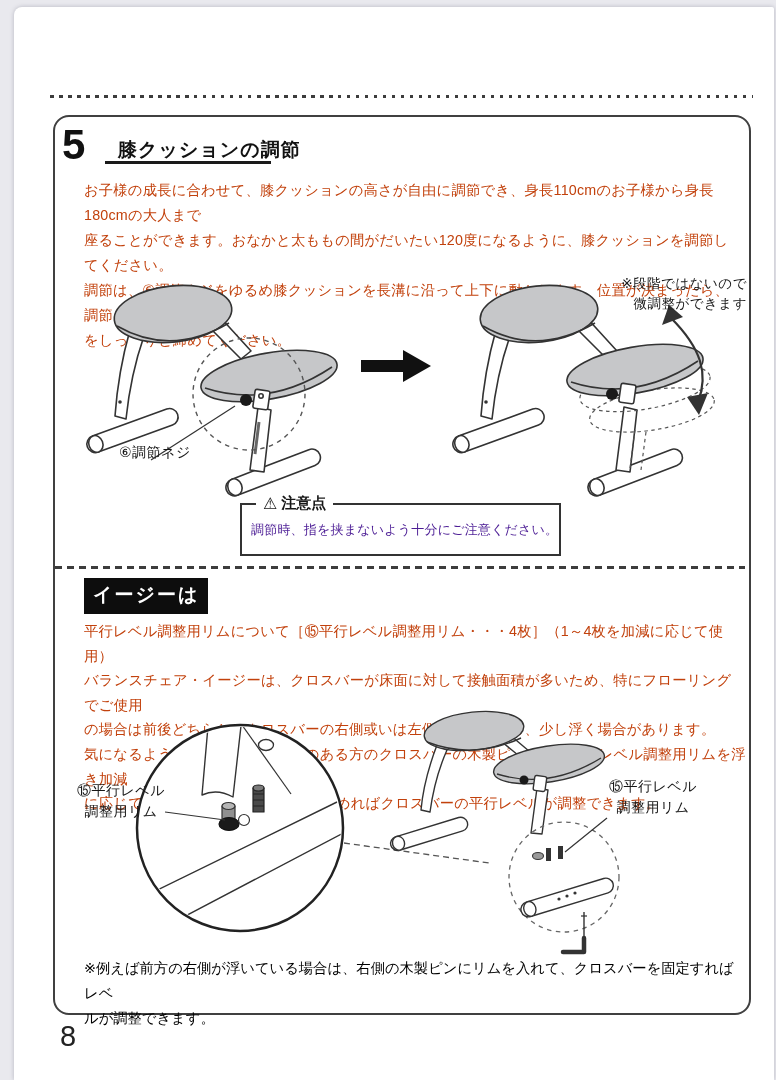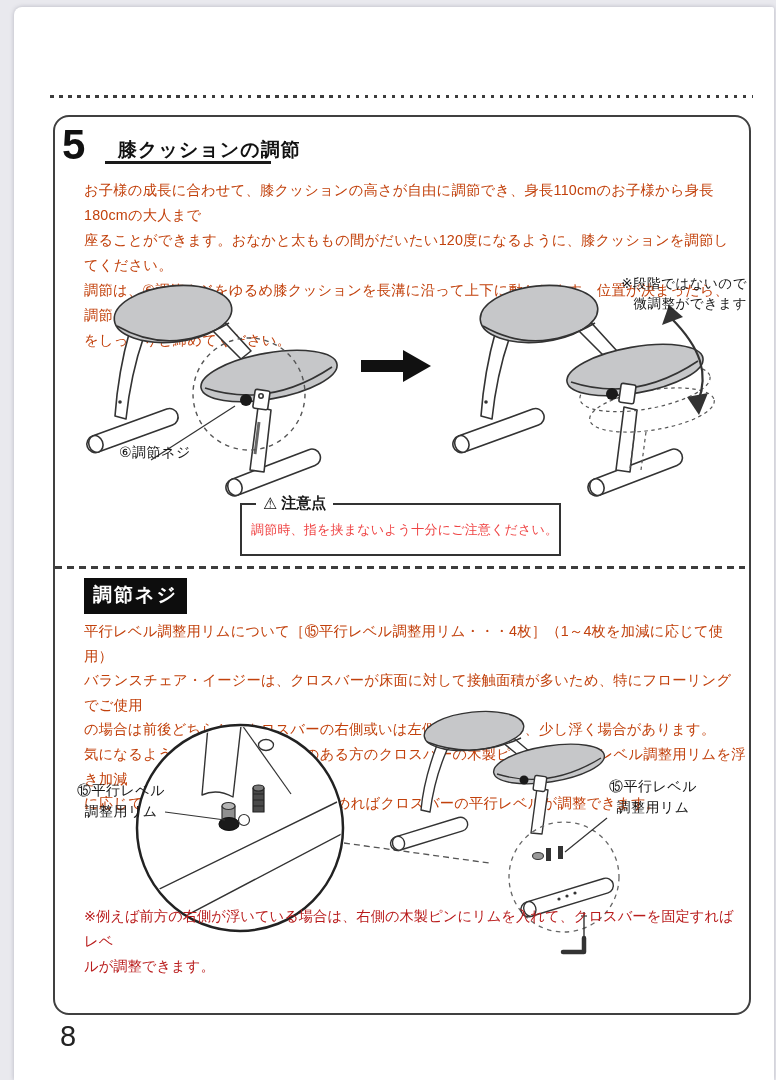--- a/index.html
+++ b/index.html
@@ -26,41 +26,41 @@
   .mainbox{
     left:53px;top:115px;width:694px;height:896px;
     border:2px solid #404040;border-radius:16px;
   }
   .sec-num{left:62px;top:124px;font-size:42px;font-weight:bold;line-height:1;color:#111;}
   .sec-title{left:106px;top:137px;font-size:19px;font-weight:bold;letter-spacing:1px;color:#111;margin-left:12px;}
   .sec-underline{left:105px;top:161px;width:166px;height:3px;background:#1a1a1a;}
   .para{font-size:14.3px;line-height:25px;color:#c2410c;letter-spacing:.2px;}
   .para1{left:84px;top:178px;width:650px;}
   .para2{left:84px;top:619px;width:662px;line-height:24.6px;}
-  .footnote{left:84px;top:904px;width:656px;font-size:14.3px;line-height:25px;color:#b91c1c;}
+  .footnote{left:84px;top:956px;width:656px;font-size:14.3px;line-height:25px;color:#000000;}
 
   .fig-top{left:53px;top:262px;width:694px;height:242px;}
   .fig-bottom{left:37px;top:700px;width:694px;height:262px;}
   .fig-label{font-size:14px;color:#161616;letter-spacing:.5px;}
   .stepless-note{left:518px;top:12px;width:176px;font-size:13.5px;line-height:19.5px;text-align:right;color:#161616;}
   .screw-label{left:66px;top:182px;}
   .rim-label-left{left:34px;top:80px;width:100px;text-align:center;line-height:21px;}
   .rim-label-right{left:564px;top:76px;width:104px;text-align:center;line-height:21px;}
 
   .caution{
     left:240px;top:503px;width:317px;height:49px;
     border:2px solid #333;background:#fff;
   }
   .caution-title{
     position:absolute;left:14px;top:-11px;background:#fff;
     padding:0 7px;font-size:15px;font-weight:bold;color:#161616;
     display:flex;align-items:center;gap:4px;
   }
   .caution-title .warn{font-size:16px;font-weight:normal;}
-  .caution-text{position:absolute;left:9px;top:16px;font-size:13px;color:#ef4444;letter-spacing:.2px;}
+  .caution-text{position:absolute;left:9px;top:16px;font-size:13px;color:#4c1d95;letter-spacing:.2px;}
 
   .mid-dashed{
     left:55px;top:566px;width:690px;height:3px;
     background:repeating-linear-gradient(90deg,#3c3c3c 0 7px,transparent 7px 12px);
   }
   .notes-heading{
     left:84px;top:578px;background:#0d0d0d;color:#ffffff;
     font-size:19px;font-weight:bold;padding:4px 9px 6px;letter-spacing:2px;
   }
   .pagenum{left:60px;top:1020px;font-size:29px;color:#222;}
@@ -151,21 +151,21 @@
 
   <div class="abs caution">
     <div class="caution-title">
       <span class="warn">⚠</span>
       <span>注意点</span>
     </div>
     <div class="caution-text">調節時、指を挟まないよう十分にご注意ください。</div>
   </div>
 
   <div class="abs mid-dashed"></div>
-  <div class="abs notes-heading">調節ネジ</div>
+  <div class="abs notes-heading">イージーは</div>
   <div class="abs para para2 pre">平行レベル調整用リムについて［⑮平行レベル調整用リム・・・4枚］（1～4枚を加減に応じて使用）
 バランスチェア・イージーは、クロスバーが床面に対して接触面積が多いため、特にフローリングでご使用
 の場合は前後どちらかのクロスバーの右側或いは左側が床面に対し、少し浮く場合があります。
 気になるようでしたら、浮き加減のある方のクロスバーの木製ピンに、⑮平行レベル調整用リムを浮き加減
 に応じて1～4枚をはさんで、ネジを締めればクロスバーの平行レベルが調整できます。</div>
 
   <div class="abs fig-bottom">
     <svg style="left:0;top:0" width="694" height="262" viewBox="0 0 694 262">
       <defs>
           <clipPath id="bigcircle">

